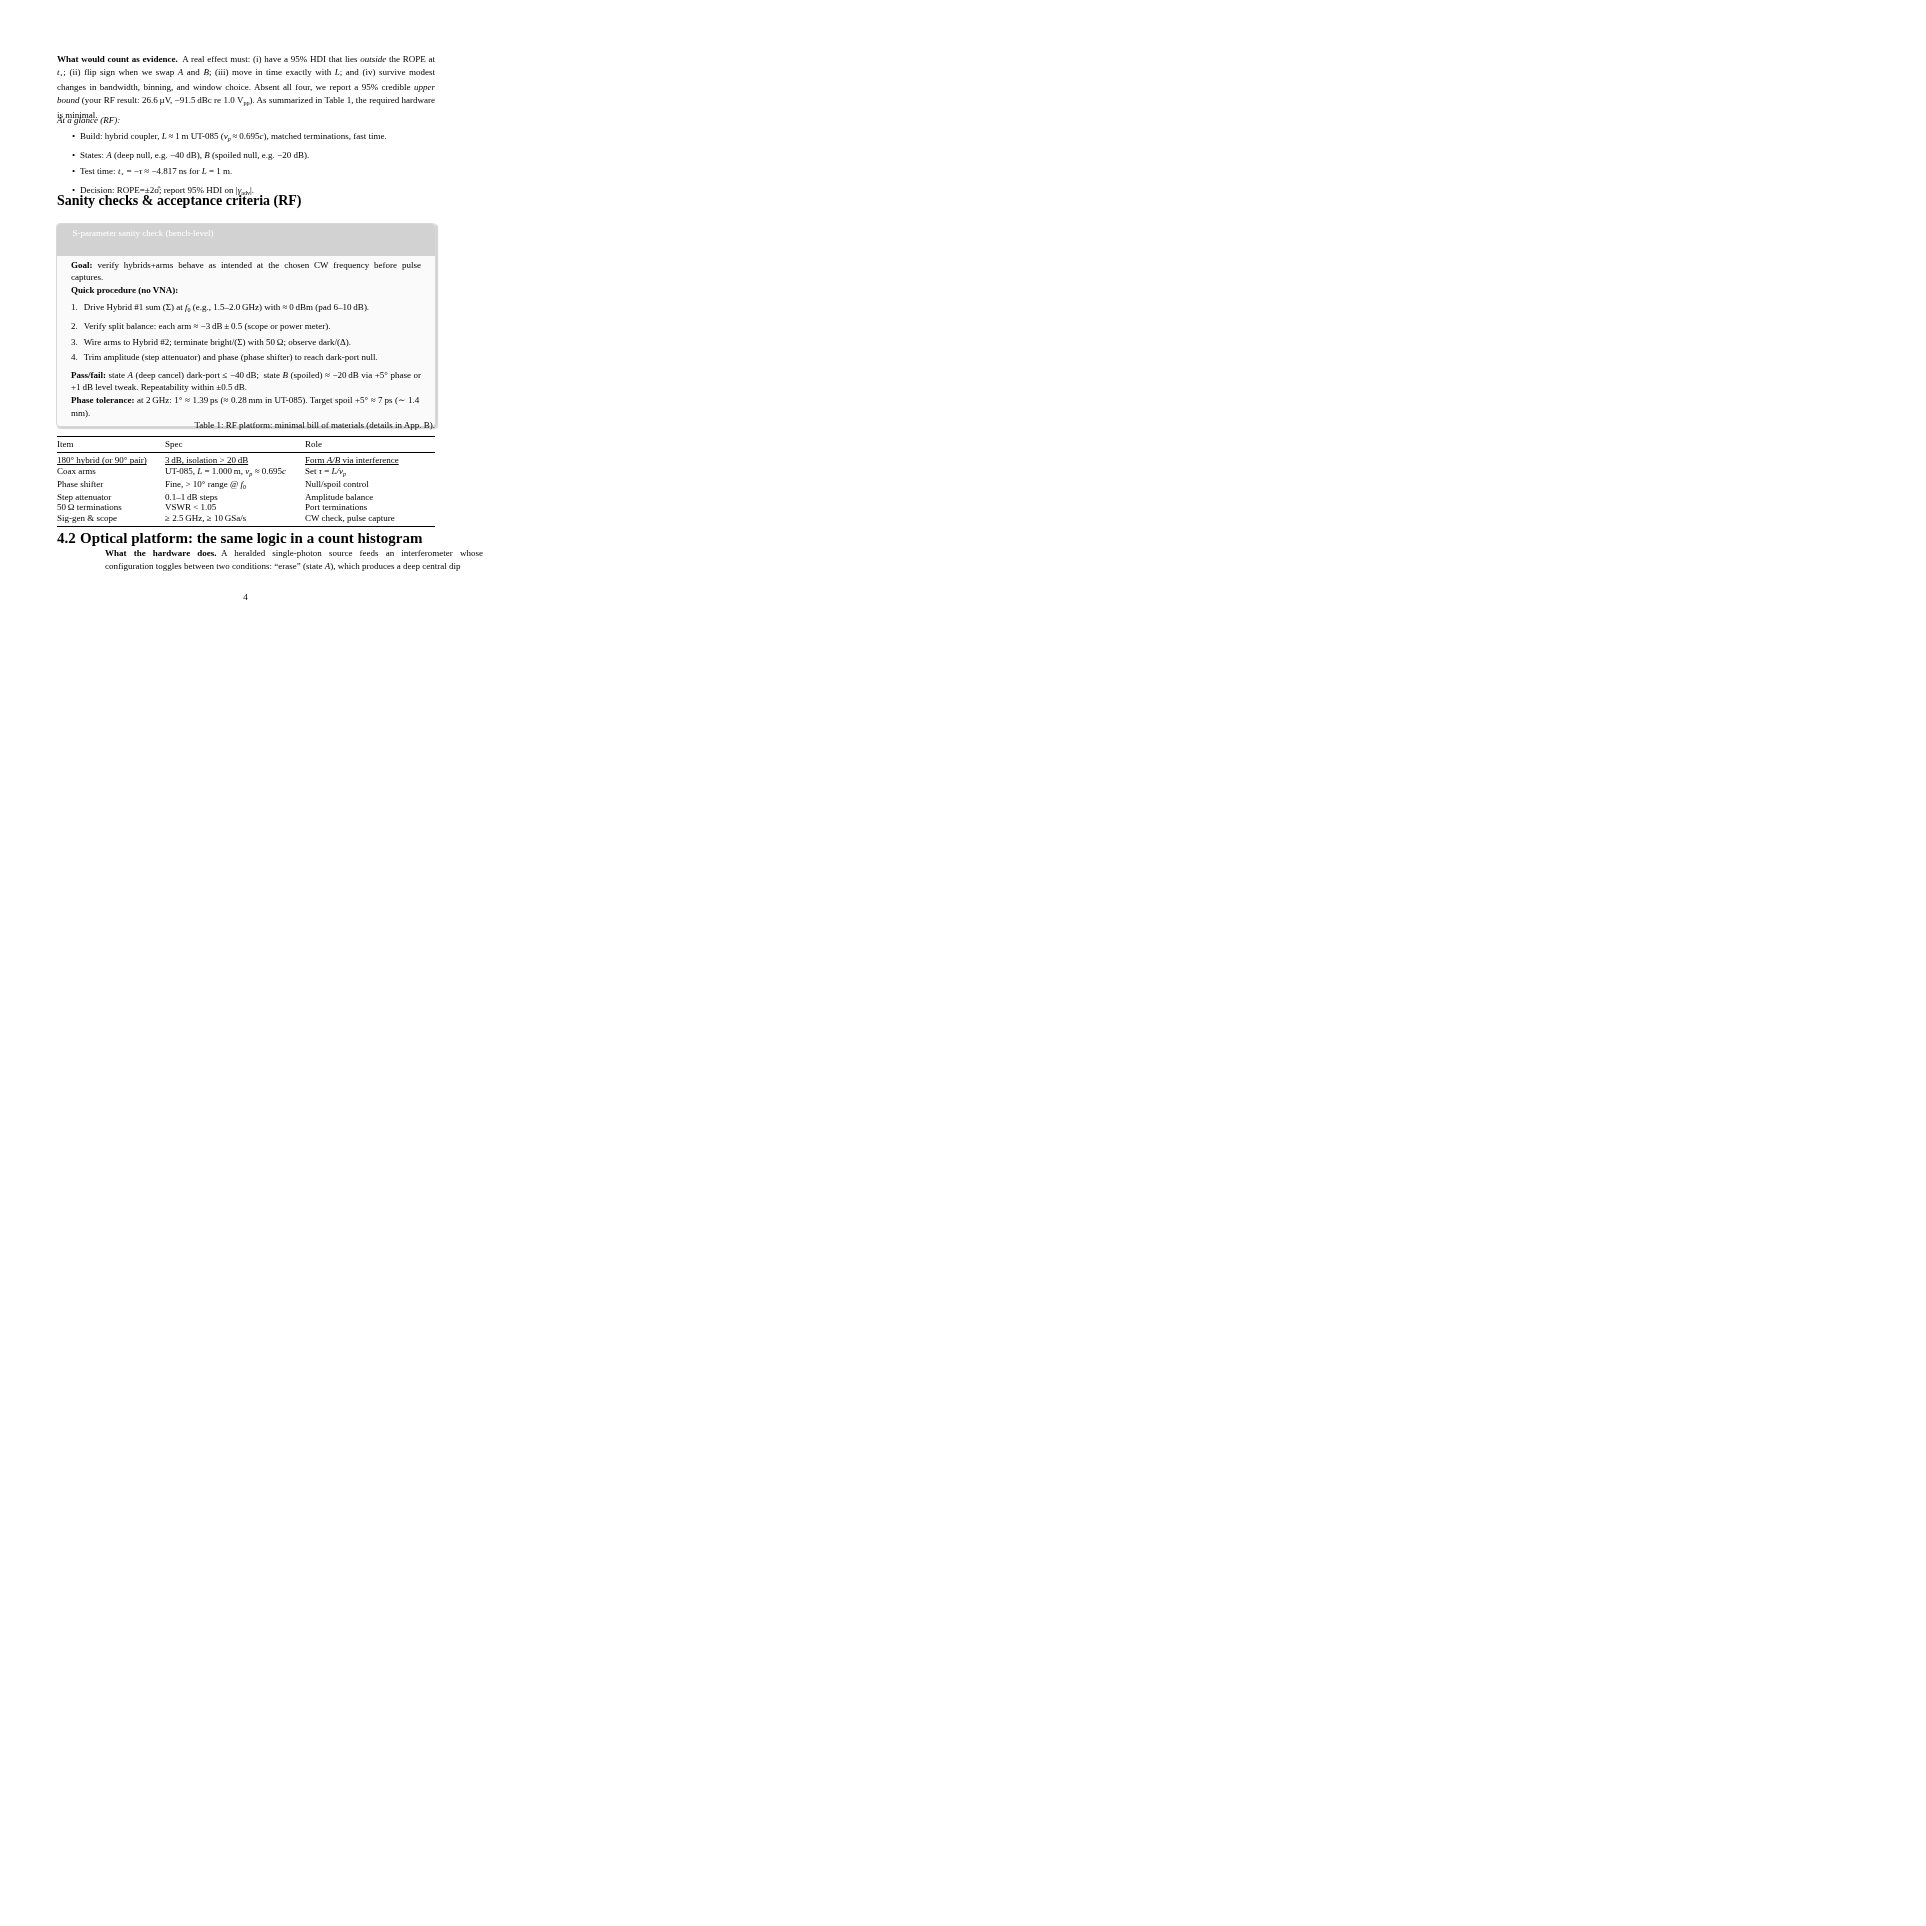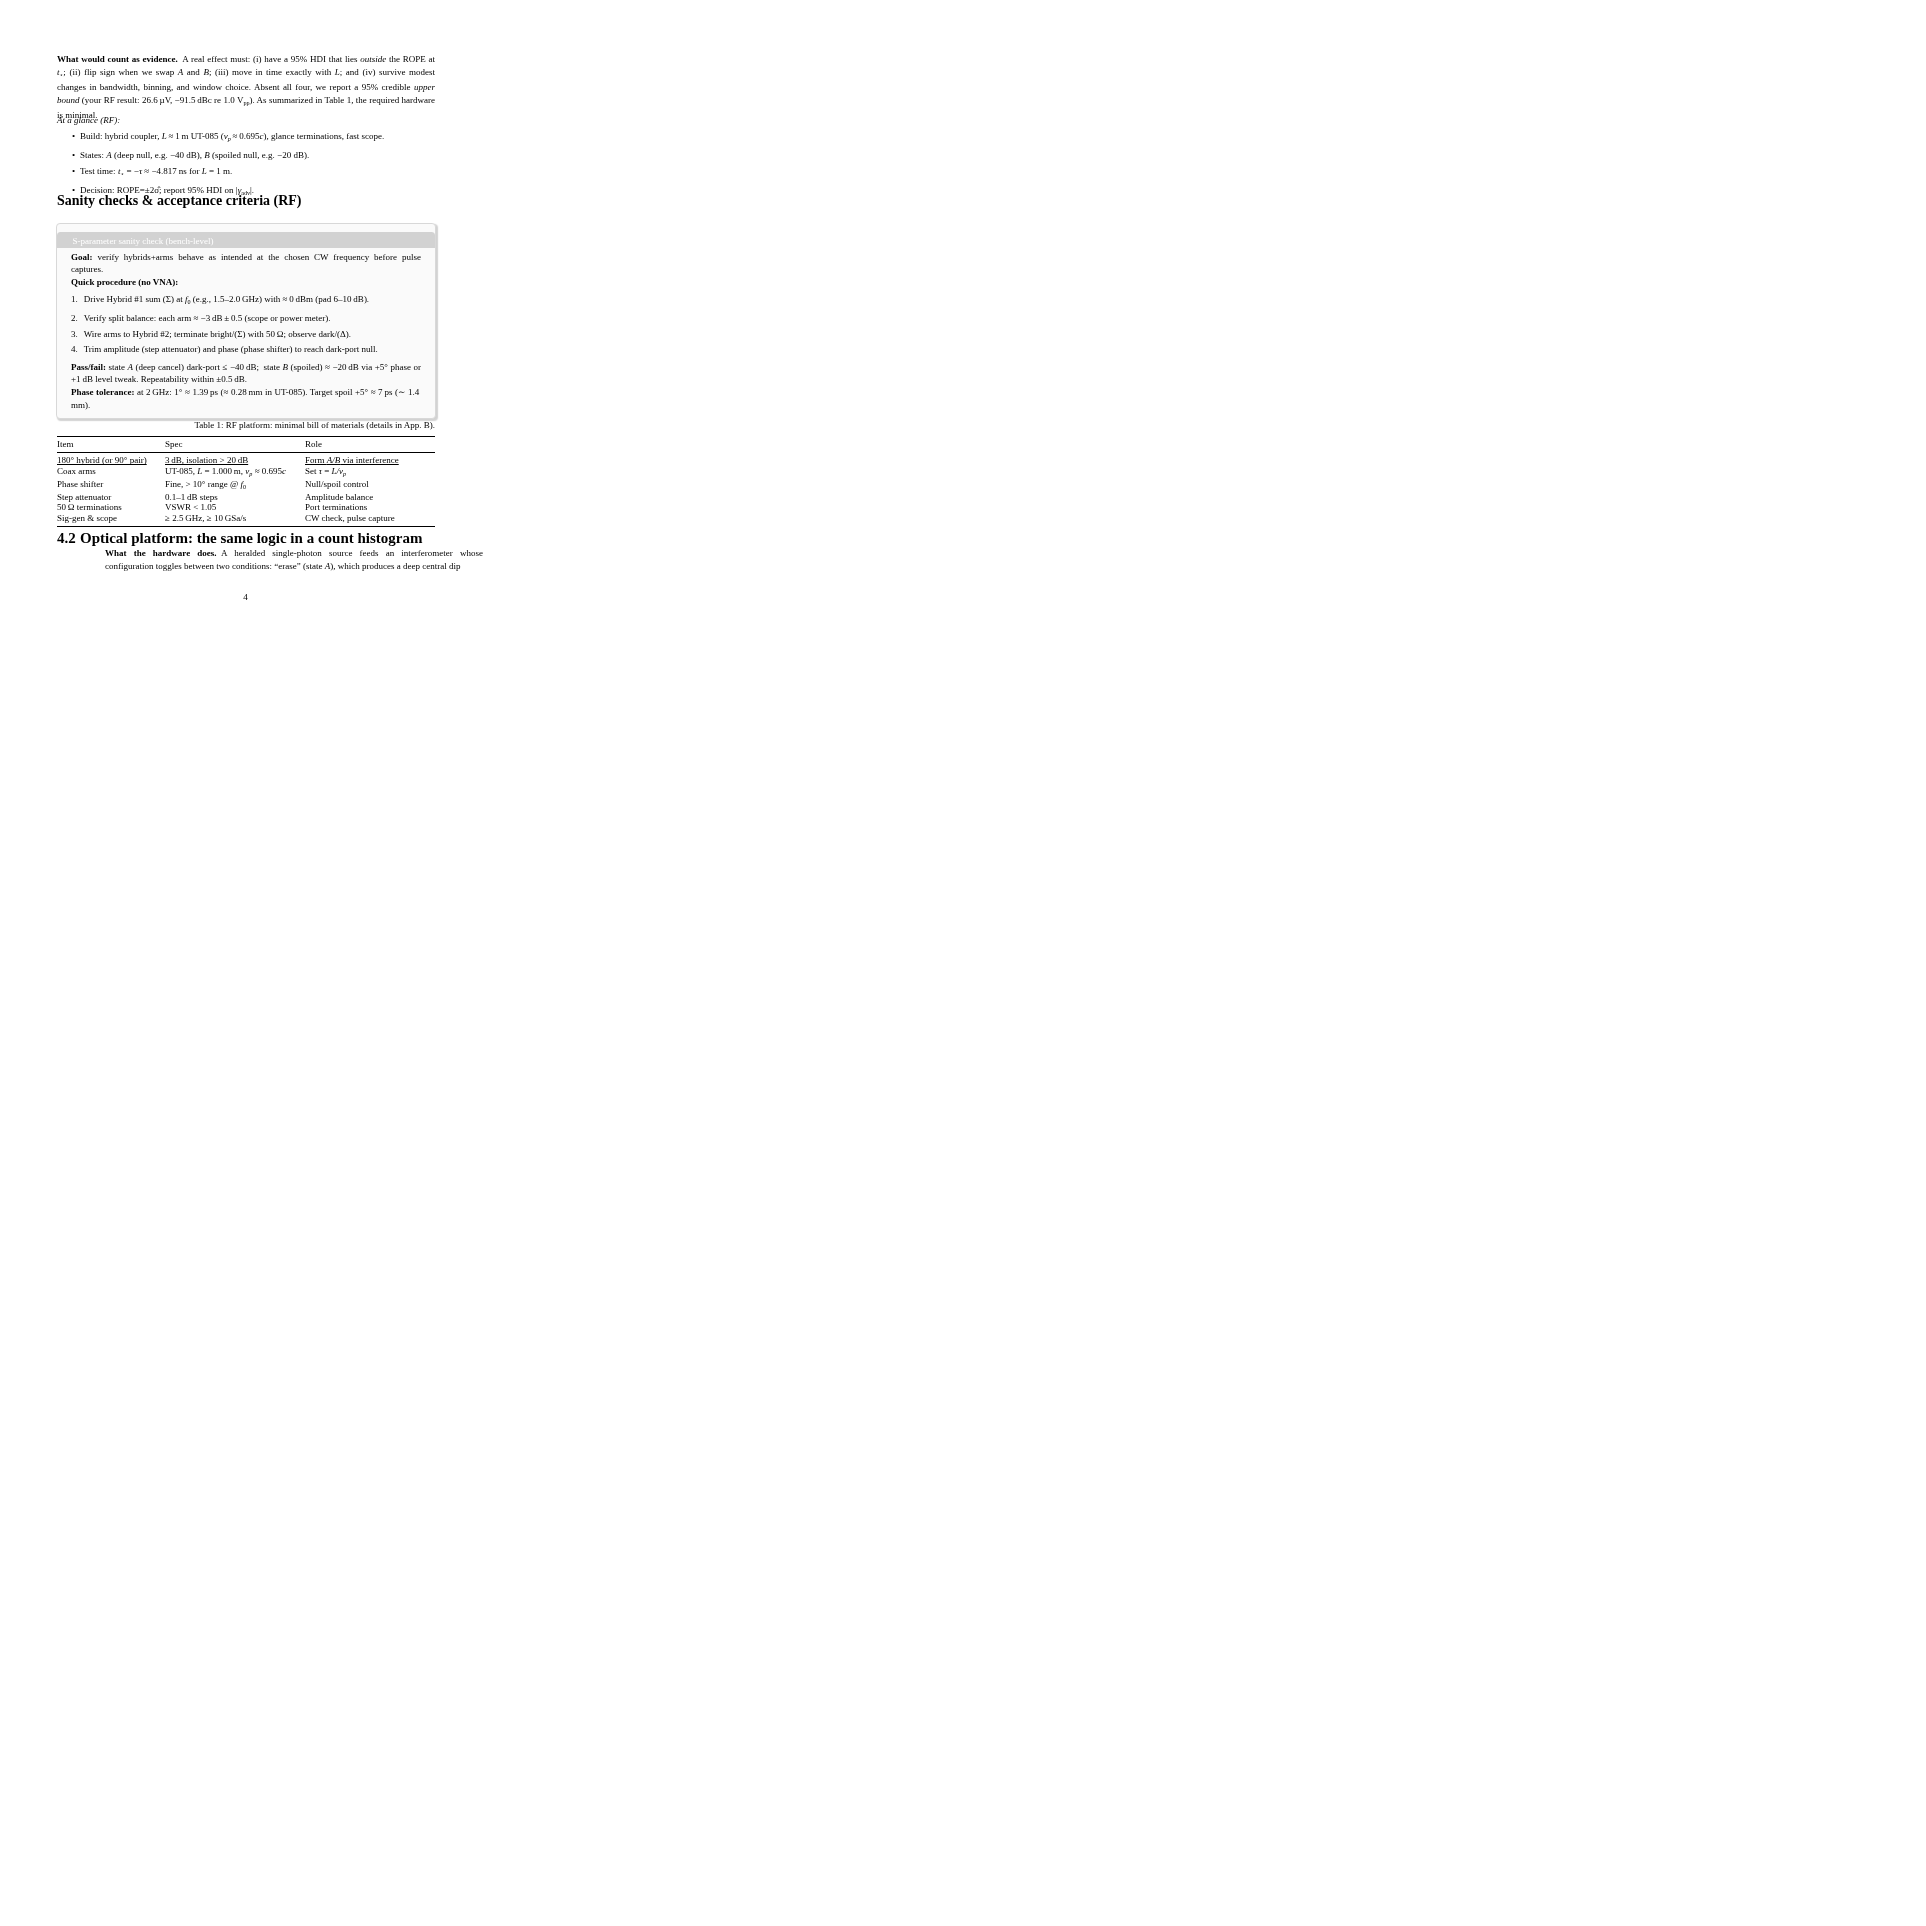--- a/index.html
+++ b/index.html
@@ -35,25 +35,24 @@
   #sanity-box{top:223px;left:56px;width:380px;
     background:#fafafa;
     border:0.4px solid #d8d8d8;
     border-radius:3.9px;
     box-shadow:1.2px 1.5px 1.2px rgba(0,0,0,0.18);
     box-sizing:border-box;
   }
   .box-header{
     background:#d2d2d2;
     border-radius:3.5px 3.5px 0 0;
-    height:16px;box-sizing:border-box;
+    height:32px;box-sizing:border-box;
     padding:3.5px 0 0 15.4px;
     color:#ffffff;
     line-height:10.8px;
-    margin-top:8px;
   }
   .box-body{padding:2.7px 14px 6.5px 14px;line-height:12.7px;text-align:justify;}
   .box-body .quick{font-weight:bold;}
   .steps{list-style:none;margin:4.6px 0;padding:0;counter-reset:stepc;}
   .steps li{position:relative;padding-left:12.7px;margin-bottom:3.1px;counter-increment:stepc;}
   .steps li::before{content:counter(stepc) ".";position:absolute;left:0;top:0;}
   .passfail{margin-top:4.6px;}
 
   #table-block{top:420px;left:57px;width:378px;}
   .caption{text-align:right;line-height:11.6px;margin-bottom:4.2px;}
@@ -76,21 +75,21 @@
 </head>
 <body>
 
 <div class="page">
 
   <p id="para-evidence" class="abs"><span class="seg-b">What would count as evidence.</span><span> A real effect must: (i) have a 95% HDI that lies </span><span class="seg-i">outside</span><span> the ROPE at </span><span class="seg-i">t</span><span class="seg-sub">⋆</span><span>; (ii) flip sign when we swap </span><span class="seg-i">A</span><span> and </span><span class="seg-i">B</span><span>; (iii) move in time exactly with </span><span class="seg-i">L</span><span>; and (iv) survive modest changes in bandwidth, binning, and window choice. Absent all four, we report a 95% credible </span><span class="seg-i">upper bound</span><span> (your RF result: 26.6 µV, −91.5 dBc re 1.0 V</span><span class="seg-sub">pp</span><span>). As summarized in Table 1, the required hardware is minimal.</span></p>
 
   <p id="at-a-glance" class="abs">At a glance (RF):</p>
 
   <ul id="glance-list" class="abs">
-    <li><span>Build: hybrid coupler, </span><span class="seg-i">L</span><span> ≈ 1 m UT-085 (</span><span class="seg-i">v</span><span class="seg-isub">p</span><span> ≈ 0.695</span><span class="seg-i">c</span><span>), glance terminations, fast scope.</span></li>
+    <li><span>Build: hybrid coupler, </span><span class="seg-i">L</span><span> ≈ 1 m UT-085 (</span><span class="seg-i">v</span><span class="seg-isub">p</span><span> ≈ 0.695</span><span class="seg-i">c</span><span>), matched terminations, fast time.</span></li>
     <li><span>States: </span><span class="seg-i">A</span><span> (deep null, e.g. −40 dB), </span><span class="seg-i">B</span><span> (spoiled null, e.g. −20 dB).</span></li>
     <li><span>Test time: </span><span class="seg-i">t</span><span class="seg-sub">⋆</span><span> = −</span><span class="seg-i">τ</span><span> ≈ −4.817 ns for </span><span class="seg-i">L</span><span> = 1 m.</span></li>
     <li><span>Decision: ROPE=±2σ̂; report 95% HDI on |</span><span class="seg-i">γ</span><span class="seg-sub">adv</span><span>|.</span></li>
   </ul>
 
   <h3 id="heading-sanity" class="abs">Sanity checks &amp; acceptance criteria (RF)</h3>
 
   <div id="sanity-box" class="abs">
     <div class="box-header">
       <span>S-parameter sanity check (bench-level)</span>

